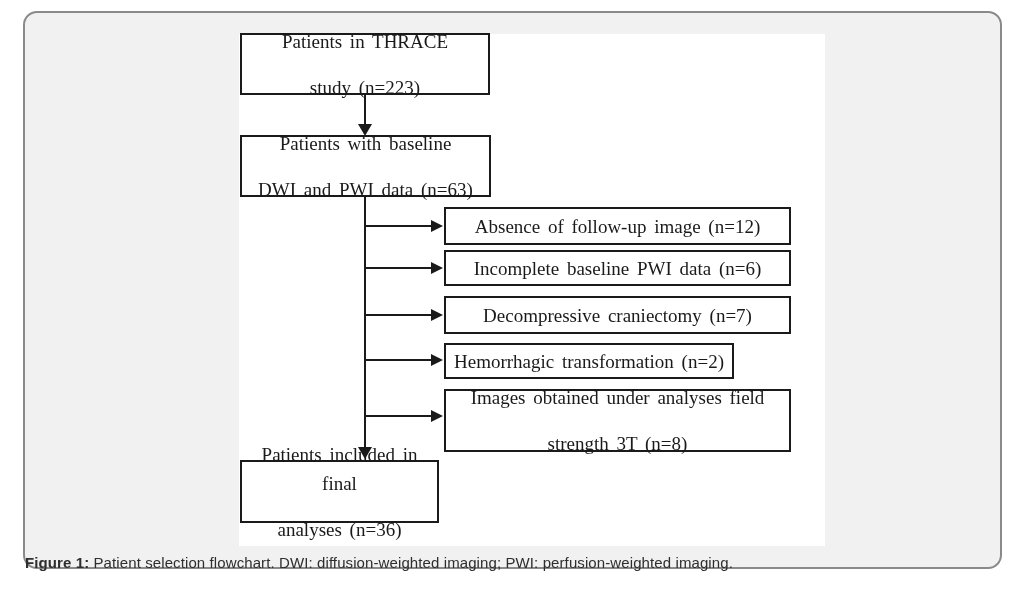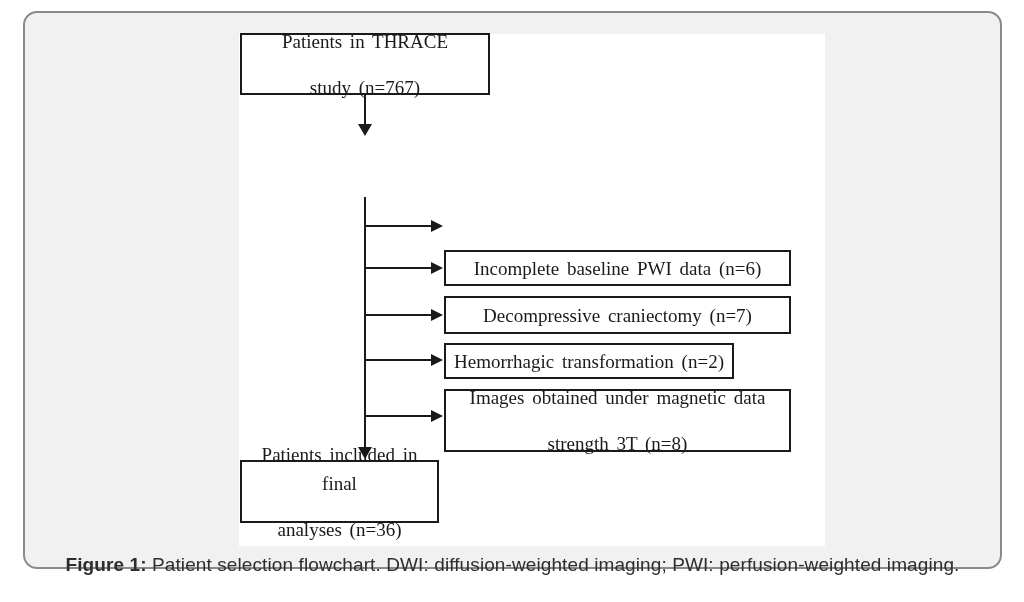--- a/index.html
+++ b/index.html
@@ -53,78 +53,84 @@
   .head-right {
     position: absolute; width: 0; height: 0;
     border-top: 6px solid transparent;
     border-bottom: 6px solid transparent;
     border-left: 12px solid #1a1a1a;
   }
   .caption {
     position: absolute;
     left: 0; top: 541px;
     width: 100%;
-    text-align: center;
     font-family: "Liberation Sans", sans-serif;
-    font-size: 19px;
+    font-size: 15px;
     color: #2e2e2e;
     letter-spacing: 0.1px;
   }
   .caption b { font-weight: bold; }
 </style>
 </head>
 <body>
 
 <div class="page">
   <div class="card">
 
     <div class="figure-area"></div>
 
     <div class="flow-box" style="left:215px; top:20px; width:250px; height:62px;">
       <span>Patients in THRACE</span>
-      <span>study (n=767)</span>
+      <span>study (n=223)</span>
     </div>
 
     <div class="vline" style="left:339px; top:82px; height:31px;"></div>
     <div class="head-down" style="left:333px; top:111px;"></div>
 
+    <div class="flow-box" style="left:215px; top:122px; width:251px; height:62px;">
+      <span>Patients with baseline</span>
+      <span>DWI and PWI data (n=63)</span>
+    </div>
 
     <div class="vline" style="left:339px; top:184px; height:251px;"></div>
     <div class="head-down" style="left:333px; top:434px;"></div>
 
     <div class="hline" style="left:340px; top:212px; width:67px;"></div>
     <div class="head-right" style="left:406px; top:207px;"></div>
 
     <div class="hline" style="left:340px; top:254px; width:67px;"></div>
     <div class="head-right" style="left:406px; top:249px;"></div>
 
     <div class="hline" style="left:340px; top:301px; width:67px;"></div>
     <div class="head-right" style="left:406px; top:296px;"></div>
 
     <div class="hline" style="left:340px; top:346px; width:67px;"></div>
     <div class="head-right" style="left:406px; top:341px;"></div>
 
     <div class="hline" style="left:340px; top:402px; width:67px;"></div>
     <div class="head-right" style="left:406px; top:397px;"></div>
 
+    <div class="flow-box" style="left:419px; top:194px; width:347px; height:38px;">
+      <span>Absence of follow-up image (n=12)</span>
+    </div>
 
     <div class="flow-box" style="left:419px; top:237px; width:347px; height:36px;">
       <span>Incomplete baseline PWI data (n=6)</span>
     </div>
 
     <div class="flow-box" style="left:419px; top:283px; width:347px; height:38px;">
       <span>Decompressive craniectomy (n=7)</span>
     </div>
 
     <div class="flow-box" style="left:419px; top:330px; width:290px; height:36px;">
       <span>Hemorrhagic transformation (n=2)</span>
     </div>
 
     <div class="flow-box" style="left:419px; top:376px; width:347px; height:63px;">
-      <span>Images obtained under magnetic data</span>
+      <span>Images obtained under analyses field</span>
       <span>strength 3T (n=8)</span>
     </div>
 
     <div class="flow-box" style="left:215px; top:447px; width:199px; height:63px;">
       <span>Patients included in final</span>
       <span>analyses (n=36)</span>
     </div>
 
     <div class="caption">
       <b>Figure 1:</b><span> Patient selection flowchart. DWI: diffusion-weighted imaging; PWI: perfusion-weighted imaging.</span>

